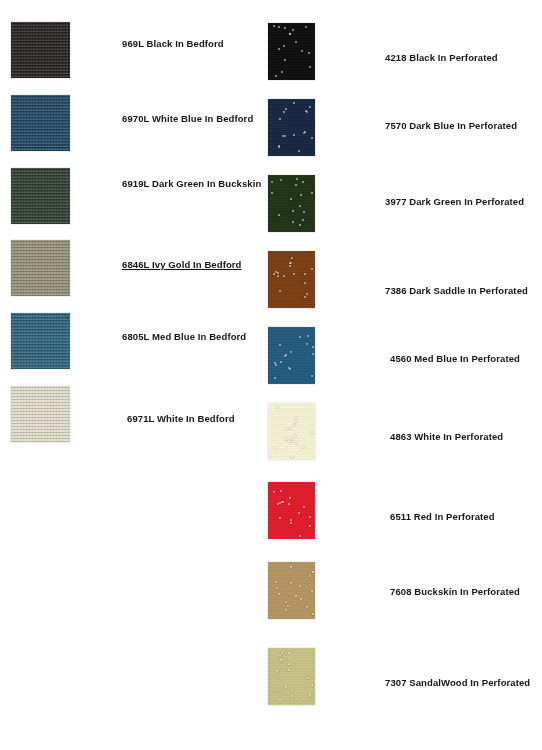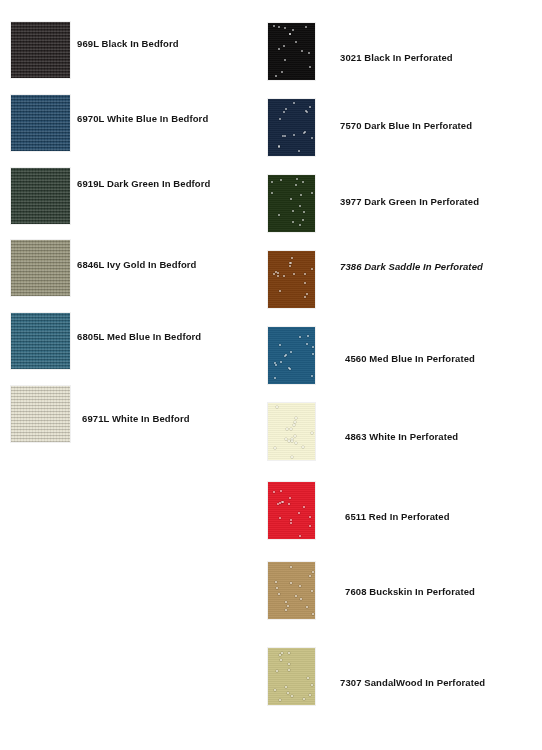--- a/index.html
+++ b/index.html
@@ -106,20 +106,21 @@
   }
 
   .swatch-label {
     position: absolute;
     font-size: 9.5px;
     font-weight: bold;
     color: #151515;
     letter-spacing: 0.1px;
     white-space: nowrap;
     line-height: 12px;
+    margin-left: 45px;
   }
 </style>
 </head>
 <body>
 
 <div id="page">
   <div class="column left">
       <div class="swatch-row" style="left: 0px; top: 0px;">
         <div class="swatch bedford" style="position: absolute; left: 11px; top: 22px; width: 59px; height: 56px; background: rgb(36, 31, 31);">
           <div class="weave"></div>
@@ -129,27 +130,27 @@
       <div class="swatch-row" style="left: 0px; top: 0px;">
         <div class="swatch bedford" style="position: absolute; left: 11px; top: 95px; width: 59px; height: 56px; background: rgb(30, 68, 99);">
           <div class="weave"></div>
         </div>
         <div class="swatch-label" style="left: 77px; top: 113px;">6970L White Blue In Bedford</div>
       </div>
       <div class="swatch-row" style="left: 0px; top: 0px;">
         <div class="swatch bedford" style="position: absolute; left: 11px; top: 168px; width: 59px; height: 56px; background: rgb(44, 59, 48);">
           <div class="weave"></div>
         </div>
-        <div class="swatch-label" style="left: 77px; top: 178px;">6919L Dark Green In Bedford</div>
+        <div class="swatch-label" style="left: 77px; top: 178px;">6919L Dark Green In Buckskin</div>
       </div>
       <div class="swatch-row" style="left: 0px; top: 0px;">
         <div class="swatch bedford" style="position: absolute; left: 11px; top: 240px; width: 59px; height: 56px; background: rgb(148, 145, 119);">
           <div class="weave"></div>
         </div>
-        <div class="swatch-label" style="left: 77px; top: 259px;">6846L Ivy Gold In Bedford</div>
+        <div class="swatch-label" style="left: 77px; top: 259px; text-decoration: underline;">6846L Ivy Gold In Bedford</div>
       </div>
       <div class="swatch-row" style="left: 0px; top: 0px;">
         <div class="swatch bedford" style="position: absolute; left: 11px; top: 313px; width: 59px; height: 56px; background: rgb(42, 98, 121);">
           <div class="weave"></div>
         </div>
         <div class="swatch-label" style="left: 77px; top: 331px;">6805L Med Blue In Bedford</div>
       </div>
       <div class="swatch-row" style="left: 0px; top: 0px;">
         <div class="swatch bedford" style="position: absolute; left: 11px; top: 386px; width: 59px; height: 56px; background: rgb(227, 223, 205);">
           <div class="weave"></div>
@@ -173,21 +174,21 @@
             <i style="left: 10.3px; top: 2.7px;"></i>
             <i style="left: 33.4px; top: 27px;"></i>
             <i style="left: 15.6px; top: 4.2px;"></i>
             <i style="left: 21.2px; top: 10.3px;"></i>
             <i style="left: 37.3px; top: 2.5px;"></i>
             <i style="left: 26.5px; top: 17.6px;"></i>
             <i style="left: 24px; top: 5.6px;"></i>
             <i style="left: 20.8px; top: 10px;"></i>
           </div>
         </div>
-        <div class="swatch-label" style="left: 74px; top: 52px;">3021 Black In Perforated</div>
+        <div class="swatch-label" style="left: 74px; top: 52px;">4218 Black In Perforated</div>
       </div>
       <div class="swatch-row" style="left: 0px; top: 0px;">
         <div class="swatch perf" style="position: absolute; left: 2px; top: 99px; width: 47px; height: 57px; background: rgb(22, 38, 63);">
           <div class="grain"></div>
           <div class="holes">
             <i style="left: 11.3px; top: 18.8px;"></i>
             <i style="left: 38.4px; top: 11.7px;"></i>
             <i style="left: 30.3px; top: 51.4px;"></i>
             <i style="left: 43.3px; top: 38.3px;"></i>
             <i style="left: 17.3px; top: 9.1px;"></i>
@@ -245,21 +246,21 @@
             <i style="left: 21.4px; top: 10.8px;"></i>
             <i style="left: 37.5px; top: 41.5px;"></i>
             <i style="left: 35.7px; top: 45.2px;"></i>
             <i style="left: 8.6px; top: 24.3px;"></i>
             <i style="left: 22.5px; top: 6.2px;"></i>
             <i style="left: 5.1px; top: 22.3px;"></i>
             <i style="left: 6.5px; top: 20.3px;"></i>
             <i style="left: 8.9px; top: 21.2px;"></i>
           </div>
         </div>
-        <div class="swatch-label" style="left: 74px; top: 261px; font-style: italic;">7386 Dark Saddle In Perforated</div>
+        <div class="swatch-label" style="left: 74px; top: 285px;">7386 Dark Saddle In Perforated</div>
       </div>
       <div class="swatch-row" style="left: 0px; top: 0px;">
         <div class="swatch perf" style="position: absolute; left: 2px; top: 327px; width: 47px; height: 57px; background: rgb(31, 91, 128);">
           <div class="grain"></div>
           <div class="holes">
             <i style="left: 6px; top: 49.6px;"></i>
             <i style="left: 30.5px; top: 8.6px;"></i>
             <i style="left: 43.6px; top: 25.6px;"></i>
             <i style="left: 10.5px; top: 16.6px;"></i>
             <i style="left: 16.1px; top: 27.9px;"></i>

